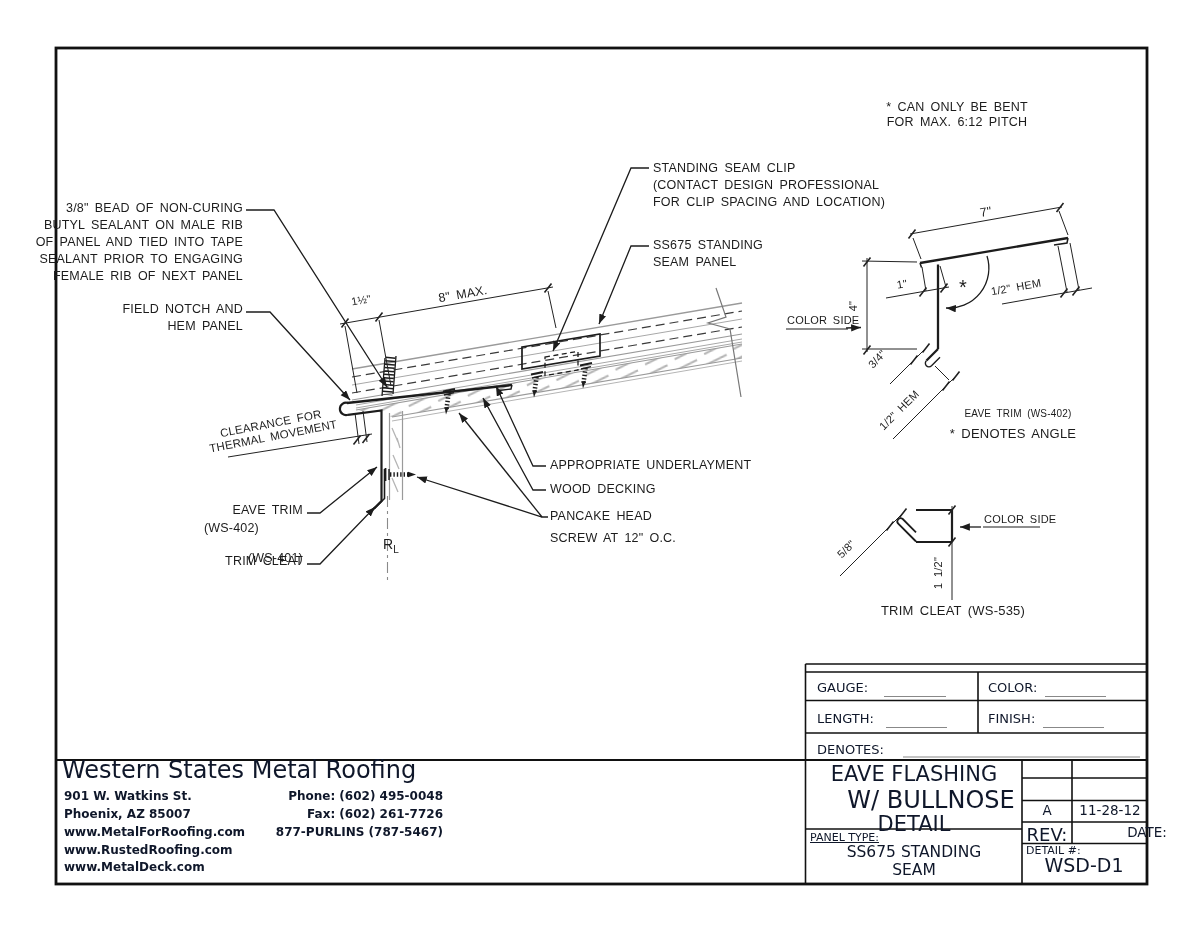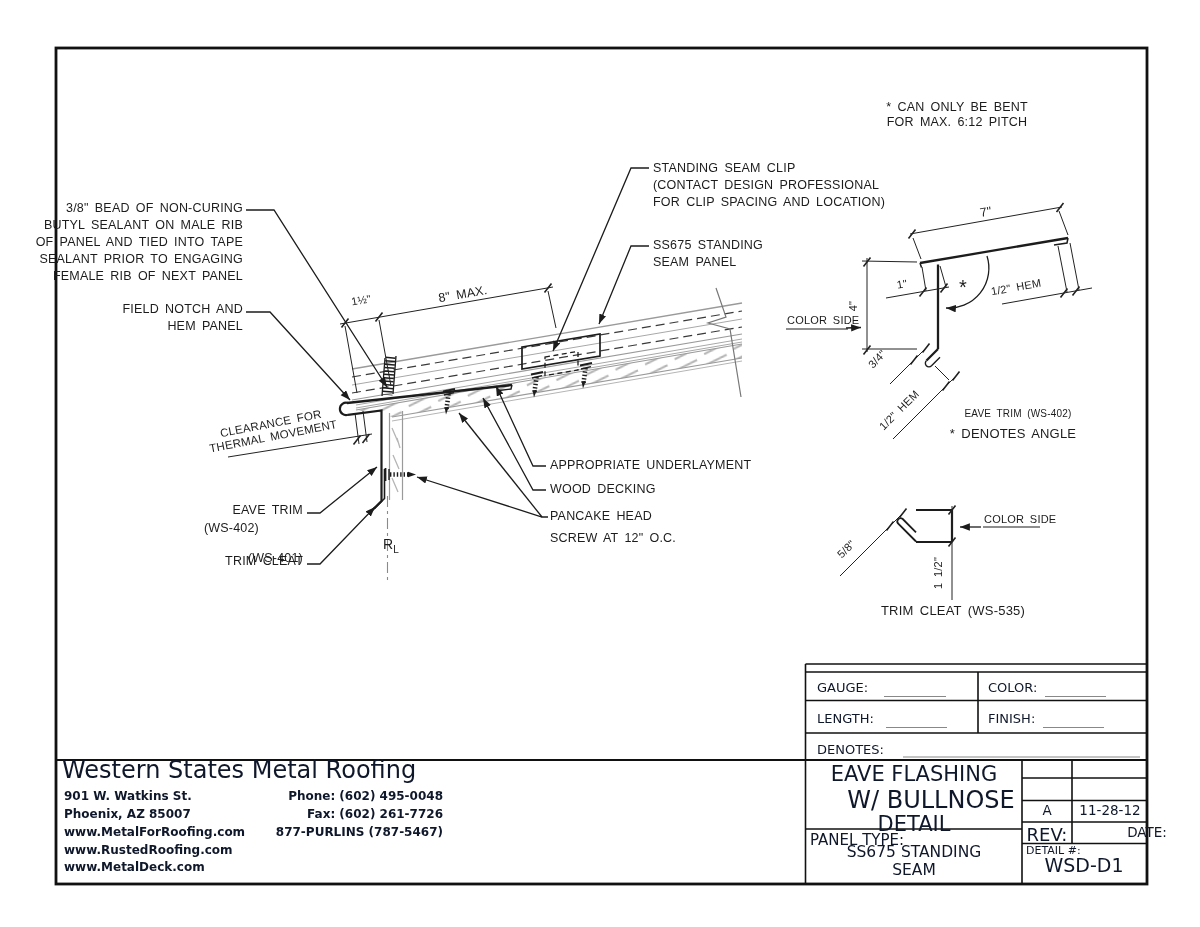--- a/index.html
+++ b/index.html
@@ -258,21 +258,21 @@
 
 <div class="tb ctr" style="left:914px;top:762px;font-size:21px;">EAVE FLASHING</div>
 <div class="tb ctr" style="left:914px;top:787px;font-size:24px;margin-left:17px;">W/ BULLNOSE</div>
 <div class="tb ctr" style="left:914px;top:812px;font-size:21px;">DETAIL</div>
 
 <div class="tb ctr" style="left:1047px;top:803px;font-size:13.5px;">A</div>
 <div class="tb ctr" style="left:1110px;top:803px;font-size:13.5px;">11-28-12</div>
 <div class="tb ctr" style="left:1047px;top:825px;font-size:18px;">REV:</div>
 <div class="tb ctr" style="left:1110px;top:825px;font-size:13.5px;margin-left:37px;">DATE:</div>
 
-<div class="tb" style="left:810px;top:832px;font-size:15px;">PANEL TYPE:</div>
+<div class="tb" style="left:810px;top:832px;font-size:11px;text-decoration:underline;">PANEL TYPE:</div>
 <div class="tb ctr" style="left:914px;top:844px;font-size:15.5px;">SS675 STANDING</div>
 <div class="tb ctr" style="left:914px;top:862px;font-size:15.5px;">SEAM</div>
 <div class="tb" style="left:1026px;top:845px;font-size:11px;">DETAIL #:</div>
 <div class="tb ctr" style="left:1084px;top:855px;font-size:19px;">WSD-D1</div>
 
 <div class="tb" style="left:62px;top:757px;font-size:24px;text-align:center;">Western States Metal Roofing</div>
 <div class="tb" style="left:64px;top:790px;font-size:12px;font-weight:700;">901 W. Watkins St.</div>
 <div class="tb" style="left:64px;top:808px;font-size:12px;font-weight:700;">Phoenix, AZ 85007</div>
 <div class="tb" style="left:64px;top:826px;font-size:12px;font-weight:700;">www.MetalForRoofing.com</div>
 <div class="tb" style="left:64px;top:844px;font-size:12px;font-weight:700;">www.RustedRoofing.com</div>

